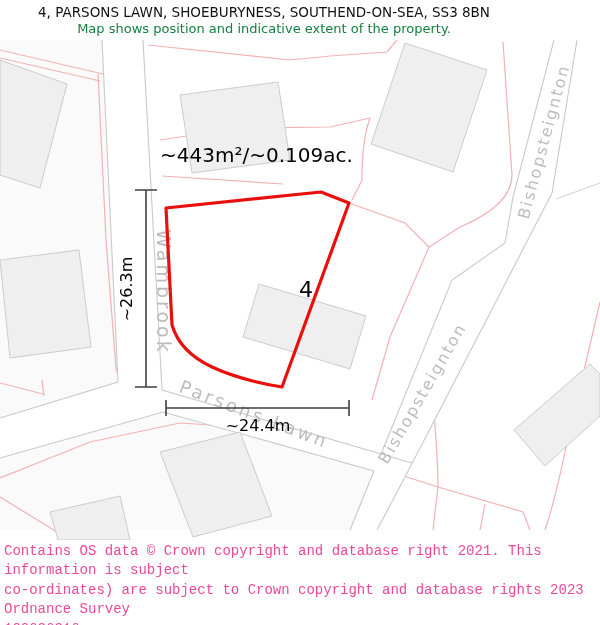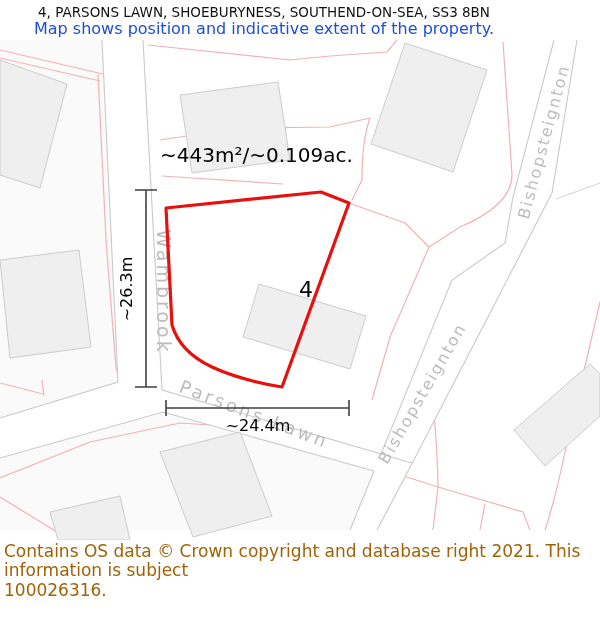--- a/index.html
+++ b/index.html
@@ -1,33 +1,33 @@
 <!DOCTYPE html>
 <html><head>
 <meta charset="utf-8">
 <style>
   html,body{margin:0;padding:0;width:600px;height:625px;background:#ffffff;overflow:hidden;
     font-family:"DejaVu Sans","Liberation Sans",sans-serif;}
   .header{width:528px;height:40px;text-align:center;padding-top:4px;box-sizing:border-box;}
   .header .line1{font-size:13.5px;color:#111;line-height:17px;}
-  .header .line2{font-size:16px;color:#1d4ed8;line-height:16px;}
+  .header .line2{font-size:13px;color:#15803d;line-height:16px;}
   .map-wrap{position:absolute;top:40px;left:0;width:600px;height:500px;background:#ffffff;}
   svg{display:block;}
   .tint{fill:#fafafa;stroke:none;}
   .pink{fill:none;stroke:#f3b2b2;stroke-width:1.2;}
   .roadfill{fill:#ffffff;stroke:none;}
   .roadedge{fill:none;stroke:#c9c9c9;stroke-width:1.1;}
   .grayline{fill:none;stroke:#d2d2d2;stroke-width:1;}
   .bld{fill:#efefef;stroke:#cccccc;stroke-width:1;}
   .street{fill:#bcbcbc;}
   .dim{stroke:#404040;stroke-width:1.6;fill:none;}
   .dimtext{fill:#000000;}
   .blacktext{fill:#000000;}
   .footer{position:absolute;top:540px;left:0;width:600px;padding:2px 4px 0 4px;box-sizing:border-box;}
-  .footer div{font-size:17px;line-height:19.4px;color:#a16207;}
+  .footer div{font-size:14px;line-height:19.4px;color:#ec4899;font-family:Liberation Mono, monospace;}
 </style>
 </head>
 <body>
 
 <div class="header">
   <div class="line1">4, PARSONS LAWN, SHOEBURYNESS, SOUTHEND-ON-SEA, SS3 8BN</div>
   <div class="line2">Map shows position and indicative extent of the property.</div>
 </div>
 
 <div class="map-wrap">
@@ -102,14 +102,15 @@
   </g>
   <g>
     <path class="dim" d="M166,368 L349,368 M166,360 L166,376 M349,360 L349,376"></path>
     <text class="dimtext" x="258" y="391" text-anchor="middle" font-size="16">~24.4m</text>
   </g>
 </svg>
 </div>
 
 <div class="footer">
   <div>Contains OS data © Crown copyright and database right 2021. This information is subject</div>
+  <div>co-ordinates) are subject to Crown copyright and database rights 2023 Ordnance Survey</div>
   <div>100026316.</div>
 </div>
 
 </body></html>

